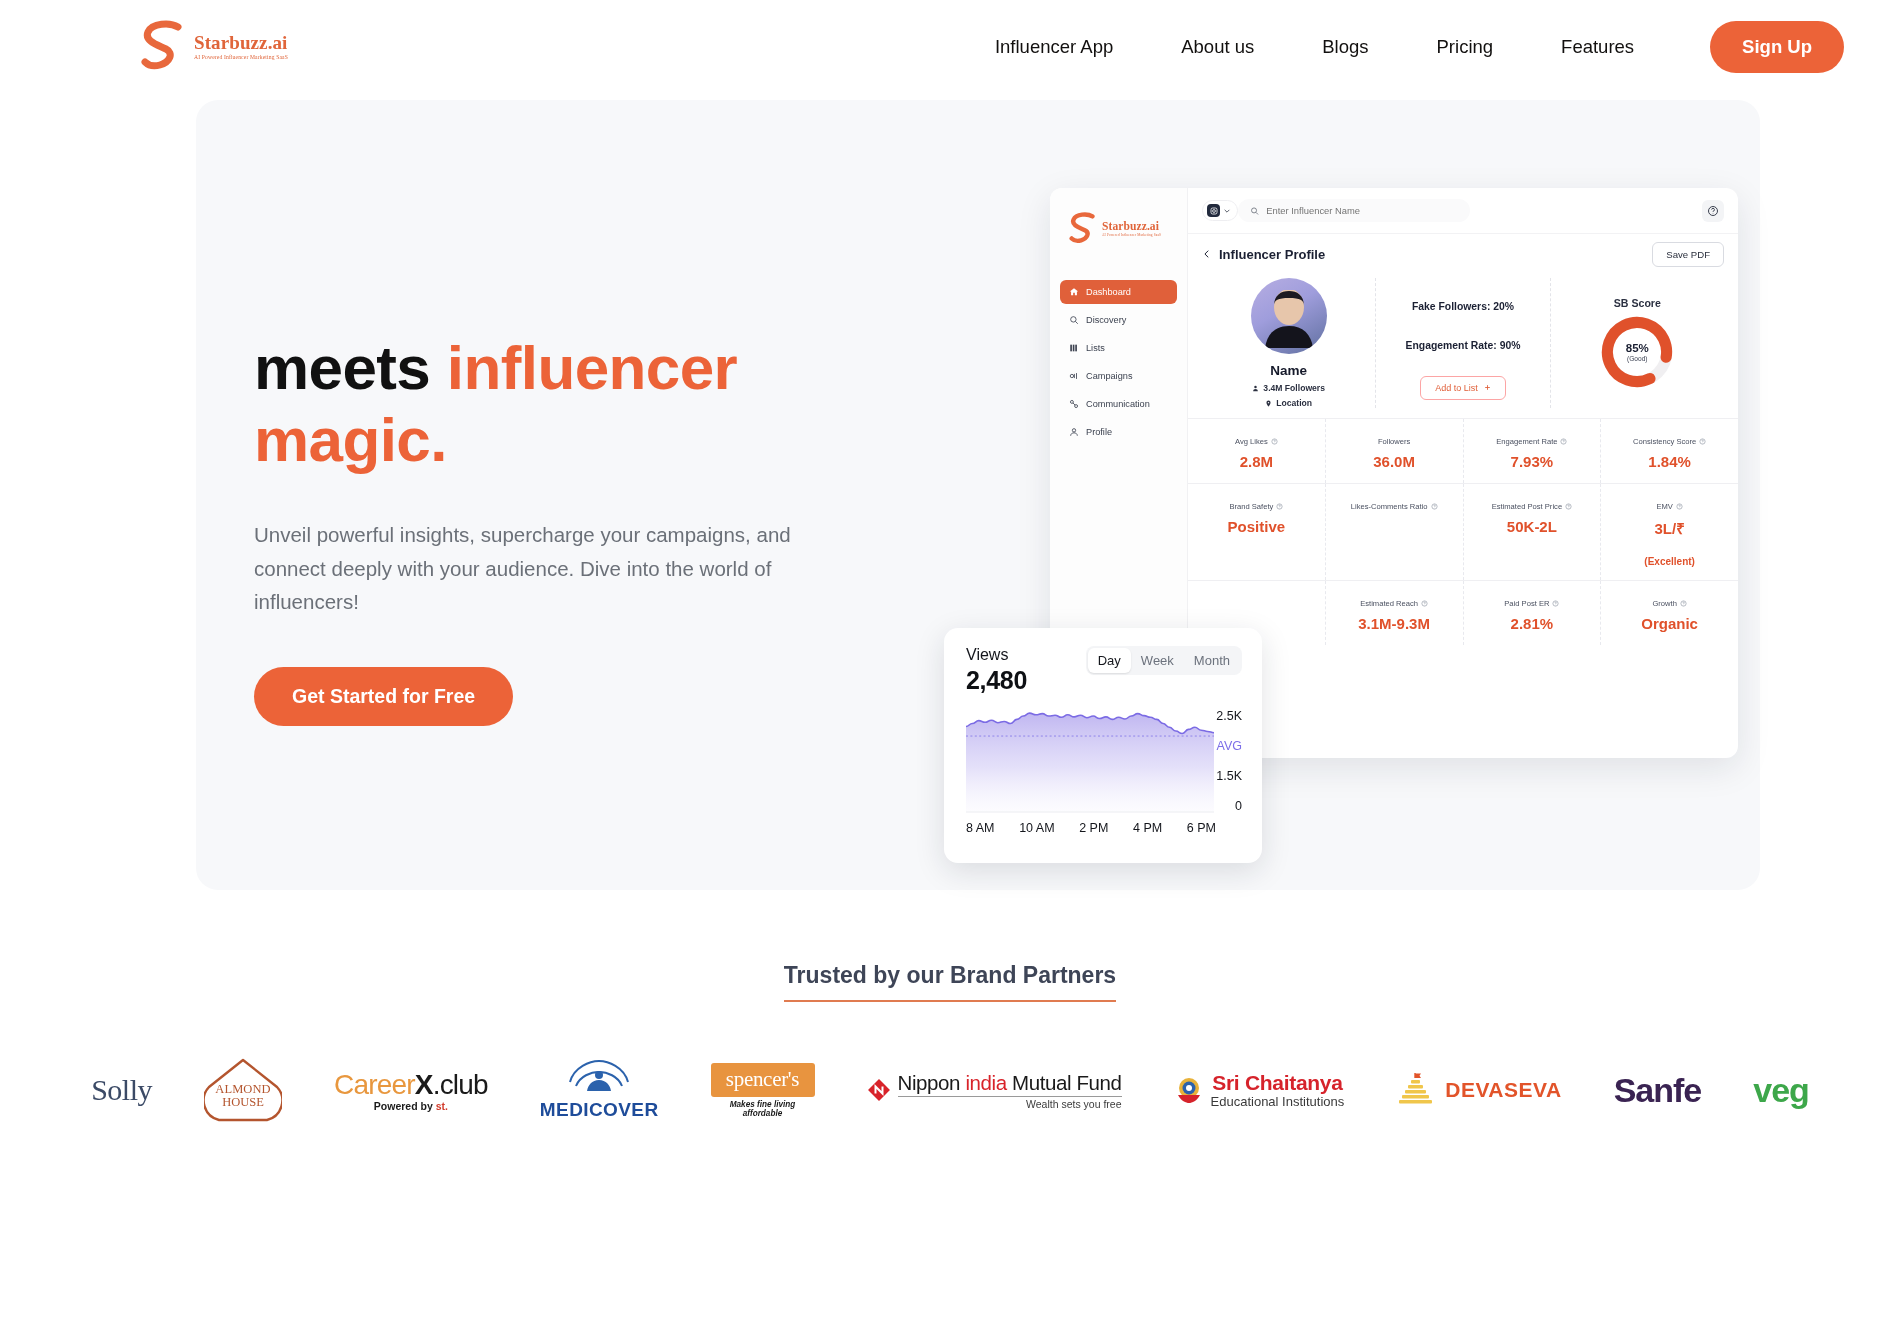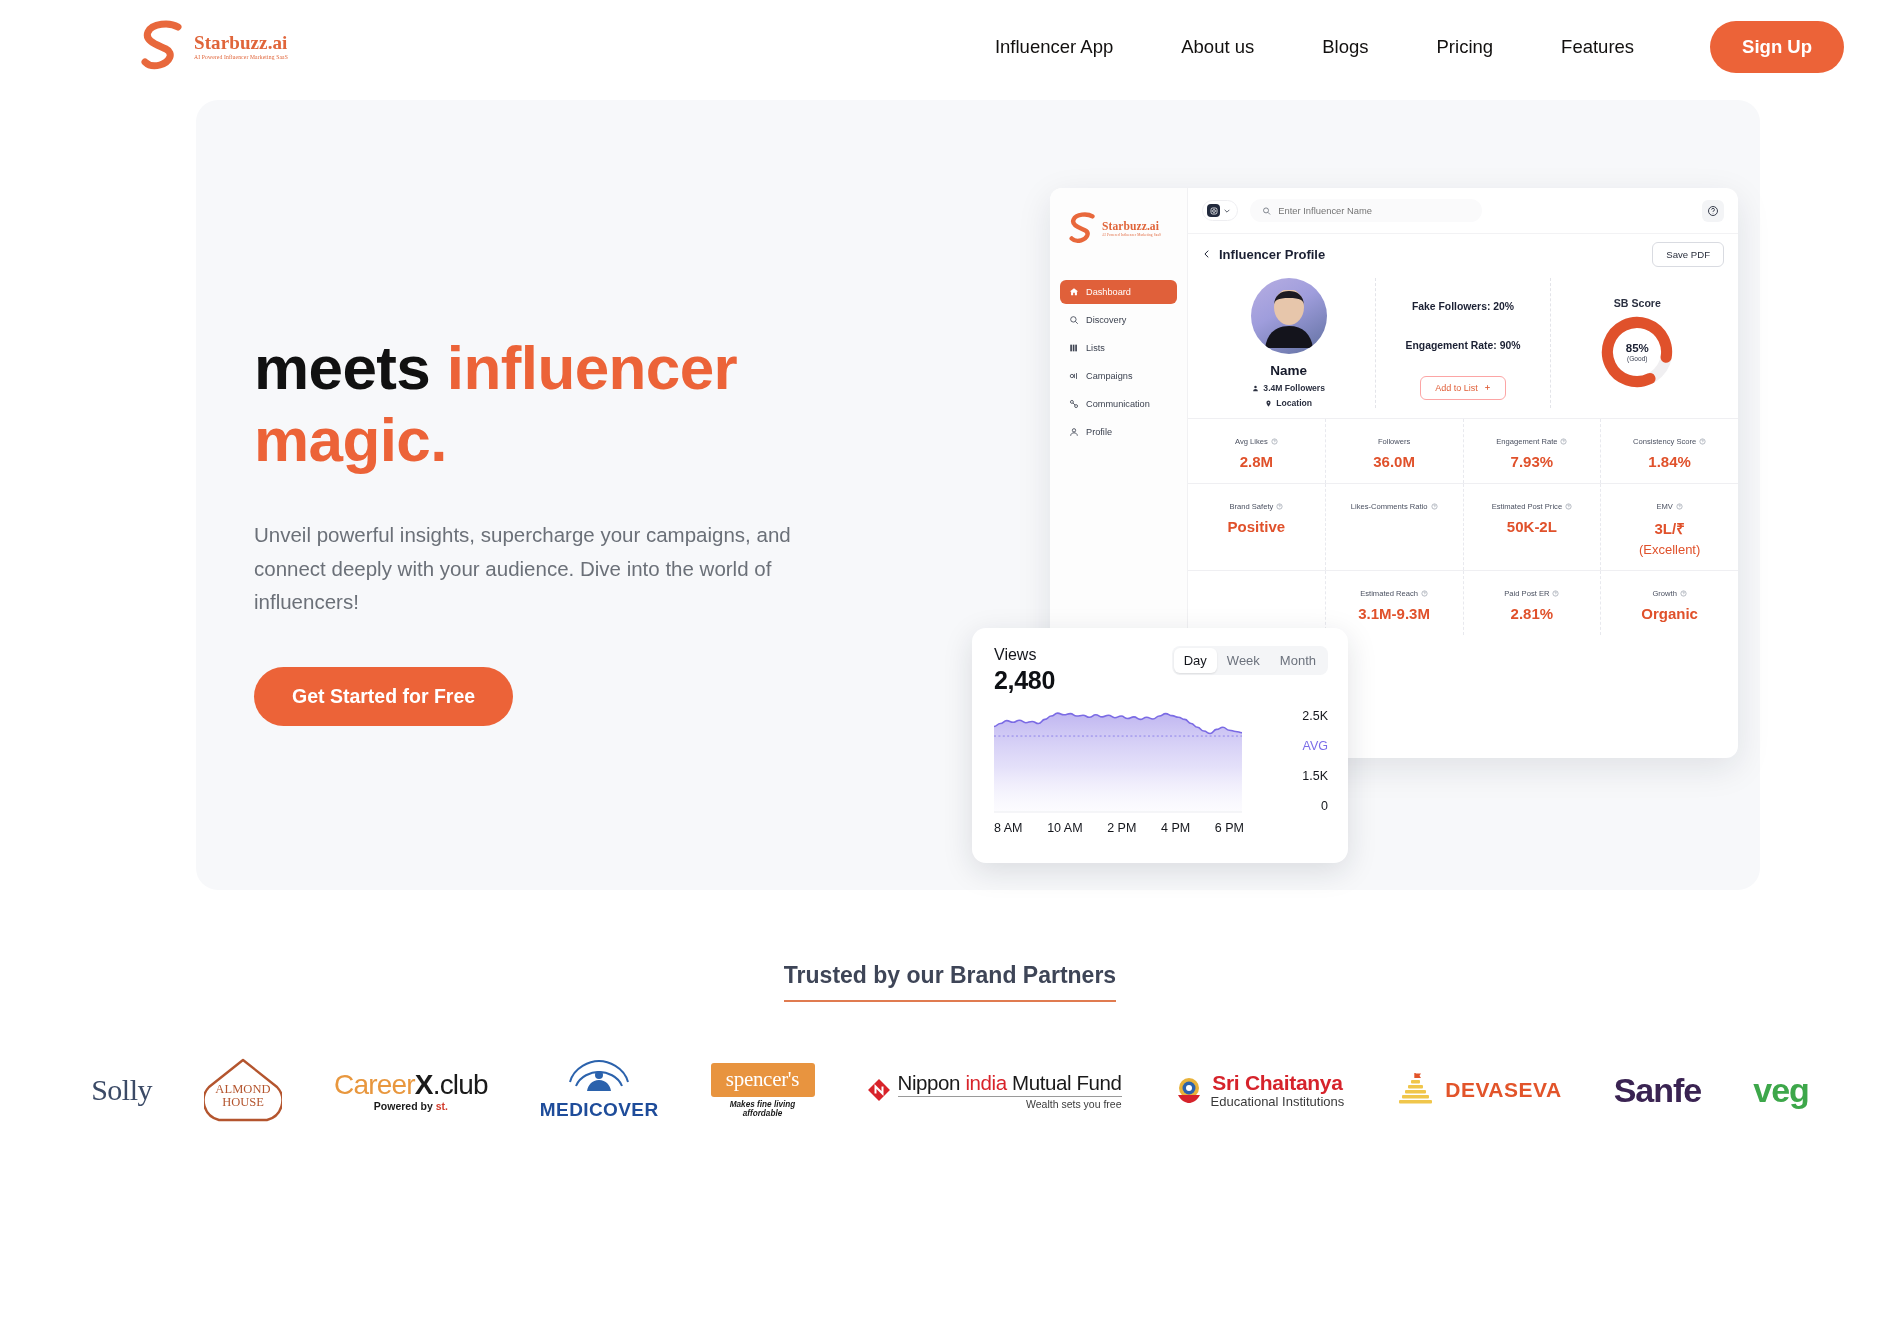--- a/index.html
+++ b/index.html
@@ -96,21 +96,21 @@
   .mock-nav-item {
     display: flex; align-items: center; gap: 7px;
     font-size: 9.2px; color: #3C4250;
     padding: 7px 9px; border-radius: 6px; cursor: pointer;
   }
   .mock-nav-item.active { background: #E0603A; color: #ffffff; }
   .mock-nav-item svg { width: 10px; height: 10px; flex-shrink: 0; }
 
   .mock-main { flex: 1; display: flex; flex-direction: column; min-width: 0; }
   .mock-topbar {
-    height: 46px; display: flex; align-items: center; gap: 12px;
+    height: 46px; display: flex; align-items: center; gap: 0;
     padding: 0 14px; border-bottom: 1px solid #F2F2F4; flex-shrink: 0;
   }
   .mock-plat {
     display: flex; align-items: center; gap: 3px;
     background: #ffffff; border: 1px solid #EEEEF1; border-radius: 14px;
     padding: 3px 6px 3px 4px;
   }
   .mock-plat .sq { width: 13px; height: 13px; border-radius: 4px; background: #222A3D; display:flex; align-items:center; justify-content:center; }
   .mock-plat .sq svg { width: 8px; height: 8px; }
   .mock-search {
@@ -177,27 +177,27 @@
   .metric {
     flex: 1; padding: 11px 4px 13px; text-align: center;
     border-right: 1px dashed #E8E9EE;
   }
   .metric:last-child { border-right: none; }
   .metric-lbl {
     font-size: 7.6px; color: #4A5060; display: inline-flex; align-items: center; gap: 3px;
     justify-content: center; white-space: nowrap;
   }
   .metric-val { font-size: 15px; font-weight: 700; color: #E0512B; margin-top: 5px; }
-  .metric-sub { font-size: 13px; color: #E0512B; margin-top: 4px; }
+  .metric-sub { font-size: 10px; color: #E0512B; margin-top: 18px; font-weight: bold; }
   .qmark { width: 7px; height: 7px; flex-shrink: 0; }
 
   
   .views-card {
-    position: absolute; left: 776px; top: 528px;
-    width: 376px; height: 235px;
+    position: absolute; left: 748px; top: 528px;
+    width: 318px; height: 235px;
     background: #ffffff; border-radius: 14px;
     box-shadow: 0 8px 30px rgba(24,30,50,.13);
     padding: 18px 20px 10px 22px;
   }
   .views-head { display: flex; align-items: flex-start; }
   .views-lbl { font-size: 16px; color: #14161C; }
   .views-num { font-size: 25px; font-weight: 700; color: #0E1014; margin-top: 2px; letter-spacing: -.3px; }
   .seg {
     margin-left: auto; display: flex; background: #F4F5F7; border-radius: 8px; padding: 2px;
   }

